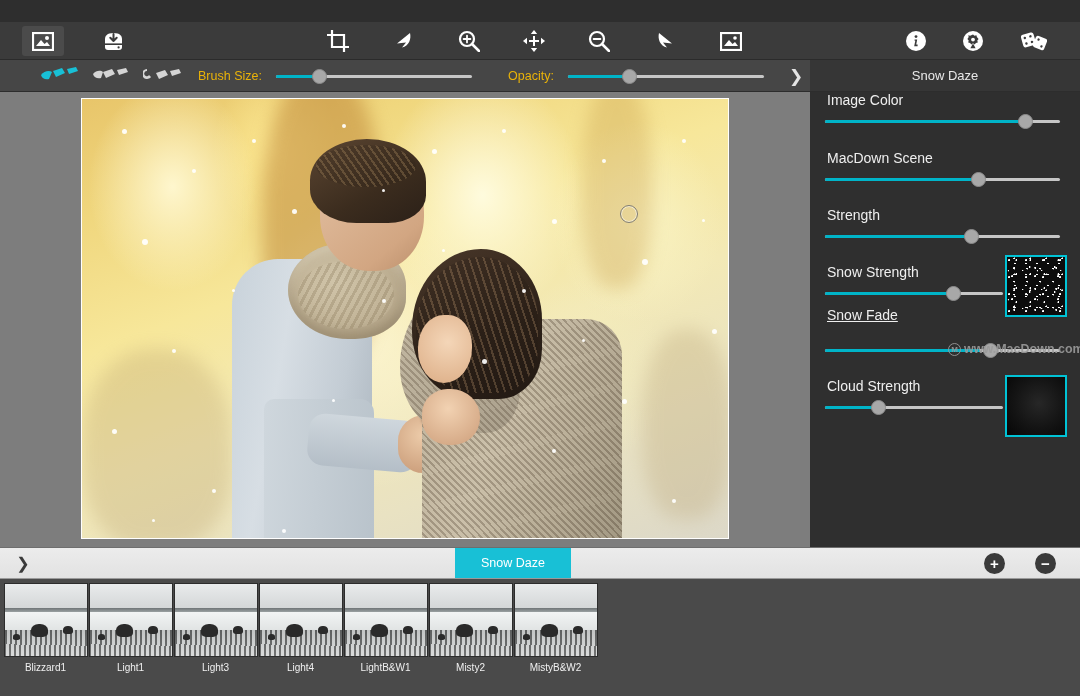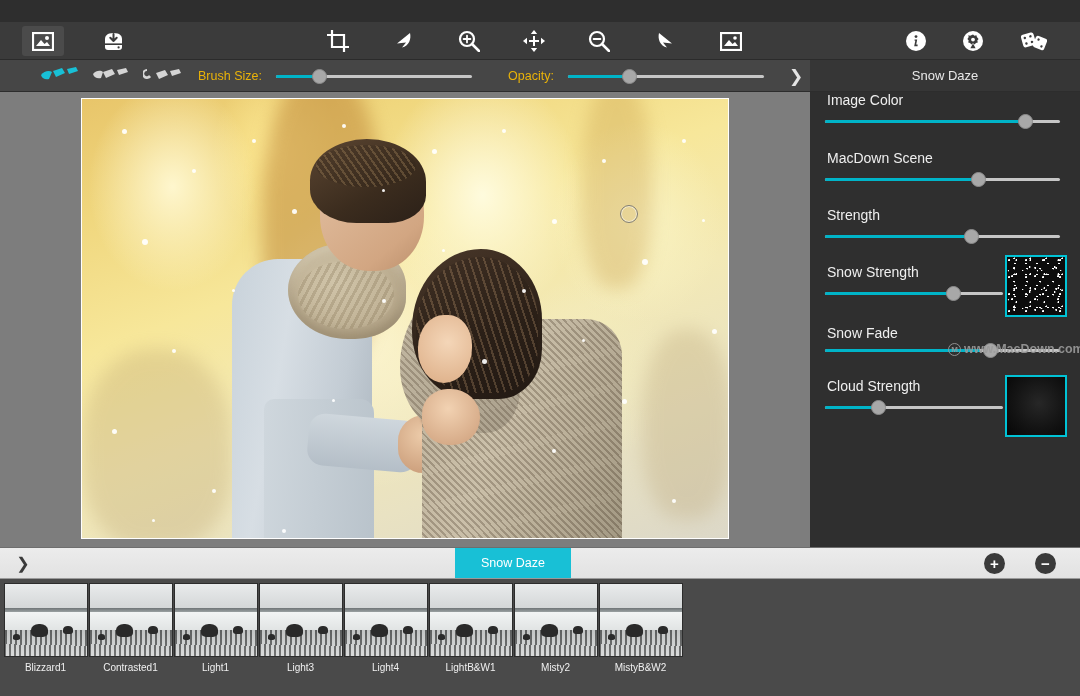--- a/index.html
+++ b/index.html
@@ -551,21 +551,21 @@
     </div>
 
     <span class="rp-label" style="left:17px; top:172px;">Snow Strength</span>
     <div class="slider" style="left:15px; top:192px; width:178px;">
       <div class="track"></div>
       <div class="fill" style="width:72%"></div>
       <div class="knob" style="left:72%"></div>
     </div>
     <div class="swatch noise" style="left:195px; top:163px;"></div>
 
-    <span class="rp-label" style="left:17px; top:233px;">Snow Fade</span>
+    <span class="rp-label" style="left:17px; top:215px;text-decoration:underline;">Snow Fade</span>
     <div class="slider" style="left:15px; top:249px; width:235px;">
       <div class="track"></div>
       <div class="fill" style="width:66%"></div>
       <div class="knob" style="left:70%"></div>
     </div>
     <div class="watermark" style="left:138px; top:250px;">
       <span class="wm-logo">M</span>
       <span>www.MacDown.com</span>
     </div>
 
@@ -607,89 +607,77 @@
       <div class="thumb-cell">
         <div class="thumb">
           <div class="sky"></div>
           <div class="horizon"></div>
           <div class="field"></div>
           <div class="ground"></div>
           <div class="animal" style="left:26px;top:40px;width:17px;height:13px;"></div>
           <div class="animal" style="left:58px;top:42px;width:10px;height:8px;"></div>
           <div class="animal" style="left:8px;top:50px;width:7px;height:6px;"></div>
         </div>
-        <div class="thumb-label">Contrasted1</div>
+        <div class="thumb-label">Light1</div>
       </div>
       <div class="thumb-cell">
         <div class="thumb">
           <div class="sky"></div>
           <div class="horizon"></div>
           <div class="field"></div>
           <div class="ground"></div>
           <div class="animal" style="left:26px;top:40px;width:17px;height:13px;"></div>
           <div class="animal" style="left:58px;top:42px;width:10px;height:8px;"></div>
           <div class="animal" style="left:8px;top:50px;width:7px;height:6px;"></div>
         </div>
-        <div class="thumb-label">Light1</div>
+        <div class="thumb-label">Light3</div>
       </div>
       <div class="thumb-cell">
         <div class="thumb">
           <div class="sky"></div>
           <div class="horizon"></div>
           <div class="field"></div>
           <div class="ground"></div>
           <div class="animal" style="left:26px;top:40px;width:17px;height:13px;"></div>
           <div class="animal" style="left:58px;top:42px;width:10px;height:8px;"></div>
           <div class="animal" style="left:8px;top:50px;width:7px;height:6px;"></div>
         </div>
-        <div class="thumb-label">Light3</div>
+        <div class="thumb-label">Light4</div>
       </div>
       <div class="thumb-cell">
         <div class="thumb">
           <div class="sky"></div>
           <div class="horizon"></div>
           <div class="field"></div>
           <div class="ground"></div>
           <div class="animal" style="left:26px;top:40px;width:17px;height:13px;"></div>
           <div class="animal" style="left:58px;top:42px;width:10px;height:8px;"></div>
           <div class="animal" style="left:8px;top:50px;width:7px;height:6px;"></div>
         </div>
-        <div class="thumb-label">Light4</div>
+        <div class="thumb-label">LightB&amp;W1</div>
       </div>
       <div class="thumb-cell">
         <div class="thumb">
           <div class="sky"></div>
           <div class="horizon"></div>
           <div class="field"></div>
           <div class="ground"></div>
           <div class="animal" style="left:26px;top:40px;width:17px;height:13px;"></div>
           <div class="animal" style="left:58px;top:42px;width:10px;height:8px;"></div>
           <div class="animal" style="left:8px;top:50px;width:7px;height:6px;"></div>
         </div>
-        <div class="thumb-label">LightB&amp;W1</div>
+        <div class="thumb-label">Misty2</div>
       </div>
       <div class="thumb-cell">
         <div class="thumb">
           <div class="sky"></div>
           <div class="horizon"></div>
           <div class="field"></div>
           <div class="ground"></div>
           <div class="animal" style="left:26px;top:40px;width:17px;height:13px;"></div>
           <div class="animal" style="left:58px;top:42px;width:10px;height:8px;"></div>
           <div class="animal" style="left:8px;top:50px;width:7px;height:6px;"></div>
         </div>
-        <div class="thumb-label">Misty2</div>
-      </div>
-      <div class="thumb-cell">
-        <div class="thumb">
-          <div class="sky"></div>
-          <div class="horizon"></div>
-          <div class="field"></div>
-          <div class="ground"></div>
-          <div class="animal" style="left:26px;top:40px;width:17px;height:13px;"></div>
-          <div class="animal" style="left:58px;top:42px;width:10px;height:8px;"></div>
-          <div class="animal" style="left:8px;top:50px;width:7px;height:6px;"></div>
-        </div>
         <div class="thumb-label">MistyB&amp;W2</div>
       </div>
     </div>
 
 </div>
 
 </body></html>

